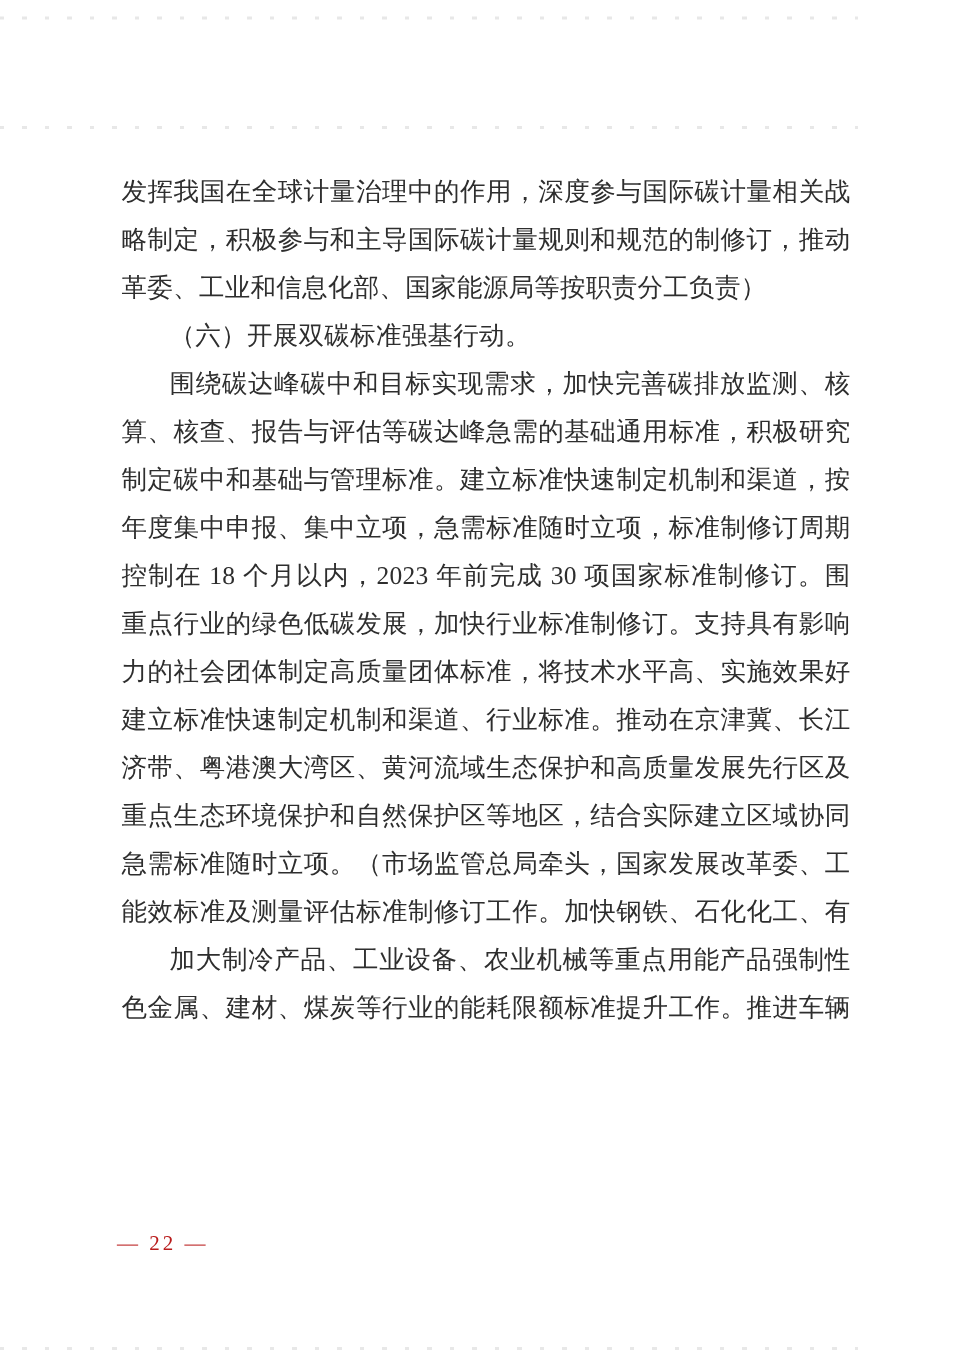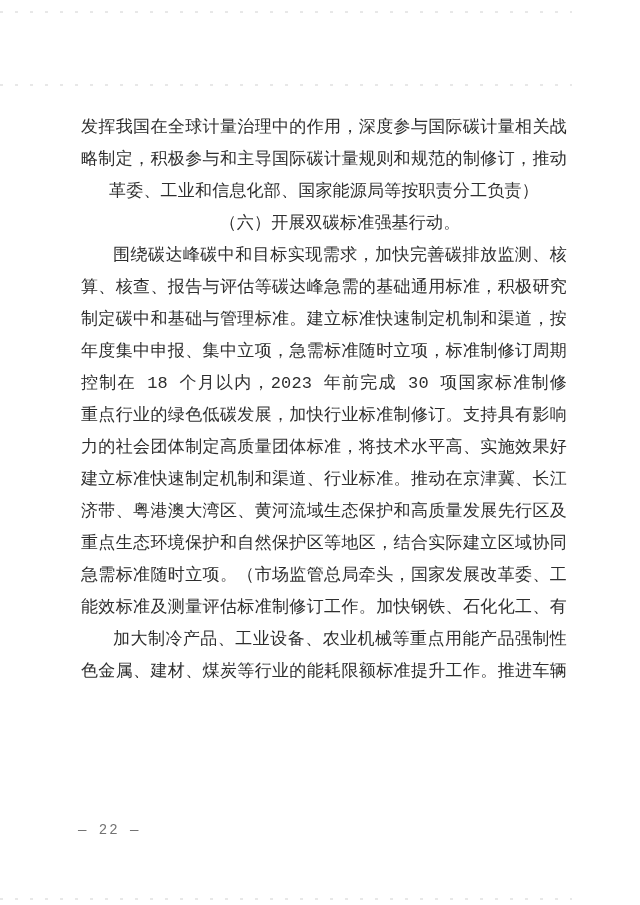--- a/index.html
+++ b/index.html
@@ -6,58 +6,58 @@
     margin: 0;
     padding: 0;
     background: #ffffff;
   }
   .page {
     position: relative;
     width: 572px;
     height: 905px;
     background: #ffffff;
     overflow: hidden;
-    font-family: Liberation Mono, monospace;
+    font-family: Liberation Serif, serif;
     color: #2e2e2e;
   }
   .body-text {
     position: absolute;
     left: 81px;
     top: 112px;
     width: 486px;
   }
   .doc-line {
     margin: 0;
     padding: 0;
     height: 32px;
     line-height: 32px;
     font-size: 17px;
     white-space: nowrap;
     overflow: visible;
-    text-align: center;
+    text-align: left;
     letter-spacing: 0.2px;
   }
   .doc-line.j {
     white-space: normal;
     text-align: justify;
     text-align-last: justify;
     overflow: hidden;
   }
   .doc-line.indent {
     text-indent: 32px;
   }
   .footer-pagenum {
     position: absolute;
     left: 78px;
     top: 814px;
     height: 32px;
     line-height: 32px;
     font-size: 14px;
     letter-spacing: 2px;
-    color: #737373;
+    color: #b91c1c;
   }
   
   .scan-artifact {
     position: absolute;
     left: 0;
     width: 640px;
     height: 2px;
     background-image: repeating-linear-gradient(
       to right,
       rgba(110,110,110,0.16) 0px, rgba(110,110,110,0.16) 3px,

